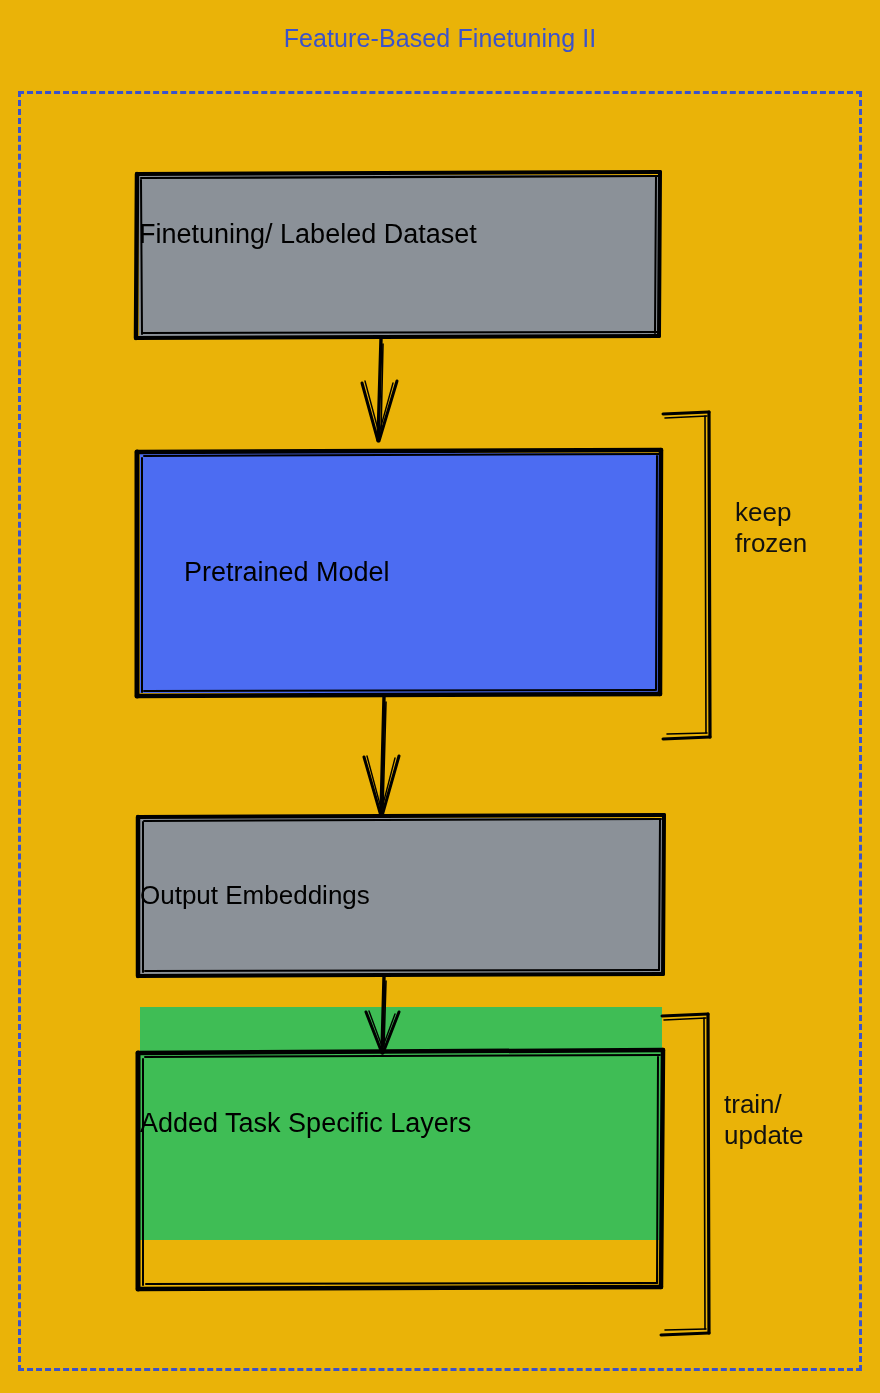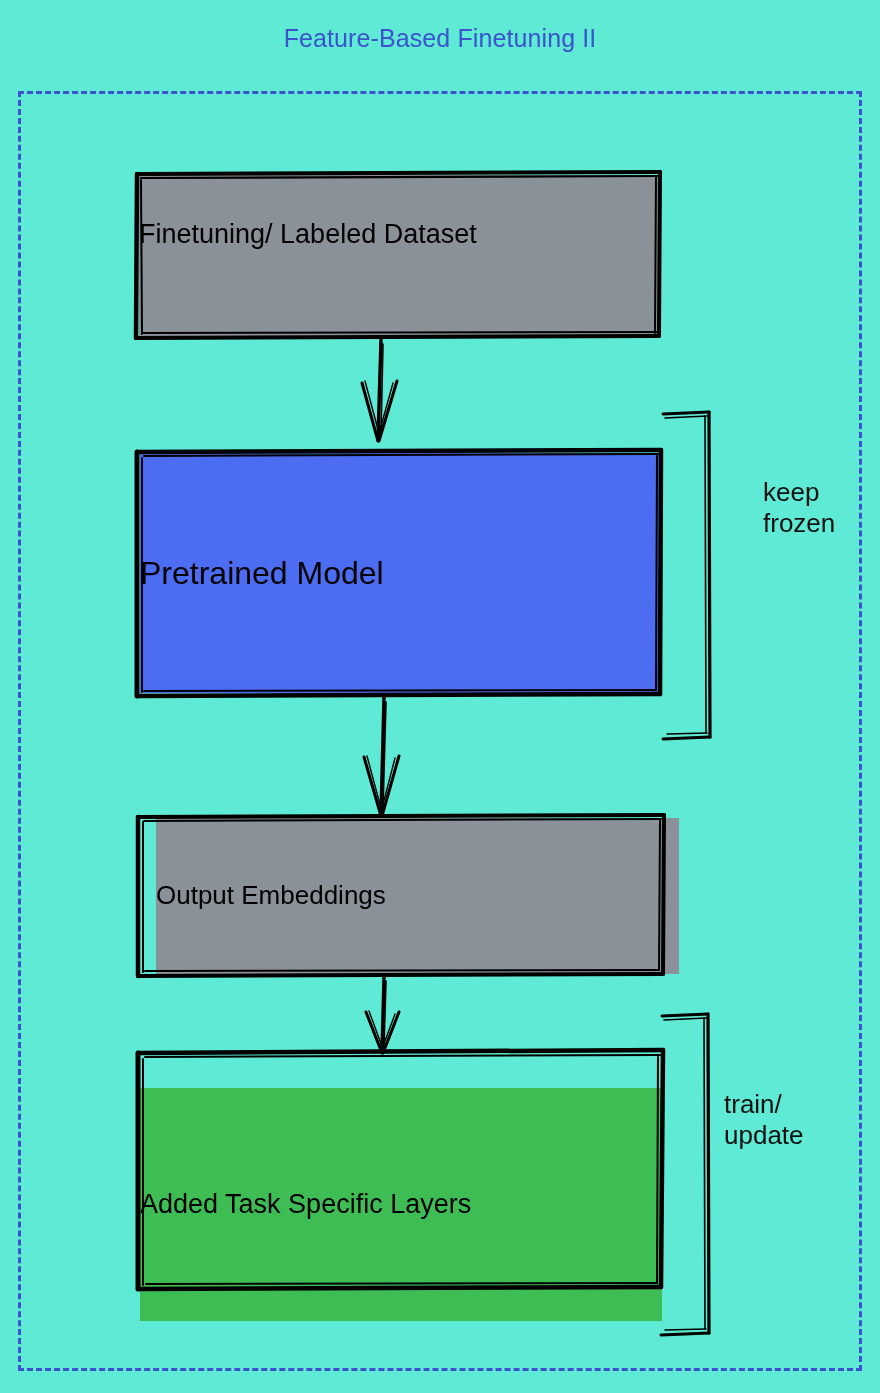--- a/index.html
+++ b/index.html
@@ -8,21 +8,21 @@
     background: #ffffff;
   }
   body {
     font-family: "Liberation Sans", sans-serif;
     -webkit-font-smoothing: antialiased;
   }
   #canvas {
     position: relative;
     width: 880px;
     height: 1393px;
-    background: #5eead4;
+    background: #eab308;
     overflow: hidden;
   }
 
   
   #diagram-title {
     position: absolute;
     left: 0;
     top: 24px;
     width: 880px;
     text-align: center;
@@ -80,48 +80,48 @@
     font-size: 27px;
     margin-top: 44px;
   }
 
   #node-pretrained {
     left: 140px; top: 453px;
     width: 520px; height: 240px;
     background: #4c6cf2;
     align-items: center;
   }
-  #node-pretrained .node-label { font-size: 32px; }
+  #node-pretrained .node-label { font-size: 27px; margin-left: 44px; }
 
   #node-embeddings {
-    left: 156px; top: 818px;
+    left: 140px; top: 818px;
     width: 523px; height: 156px;
     background: #8b9198;
     align-items: center;
   }
   #node-embeddings .node-label { font-size: 26px; }
 
   #node-layers {
-    left: 140px; top: 1088px;
+    left: 140px; top: 1007px;
     width: 522px; height: 233px;
     background: #3fbd55;
     align-items: center;
   }
   #node-layers .node-label { font-size: 27px; }
 
   
   .side-label {
     position: absolute;
     color: #111111;
     font-size: 26px;
     line-height: 1.18;
     white-space: pre-line;
     text-align: left;
   }
-  #label-keep-frozen { left: 735px; top: 477px; margin-left: 28px; }
+  #label-keep-frozen { left: 735px; top: 497px; }
   #label-train-update { left: 724px; top: 1089px; }
 </style>
 </head>
 <body>
 
 <div id="canvas">
 
   <div id="diagram-title">Feature-Based Finetuning II</div>
 
   <div id="frame"></div>

